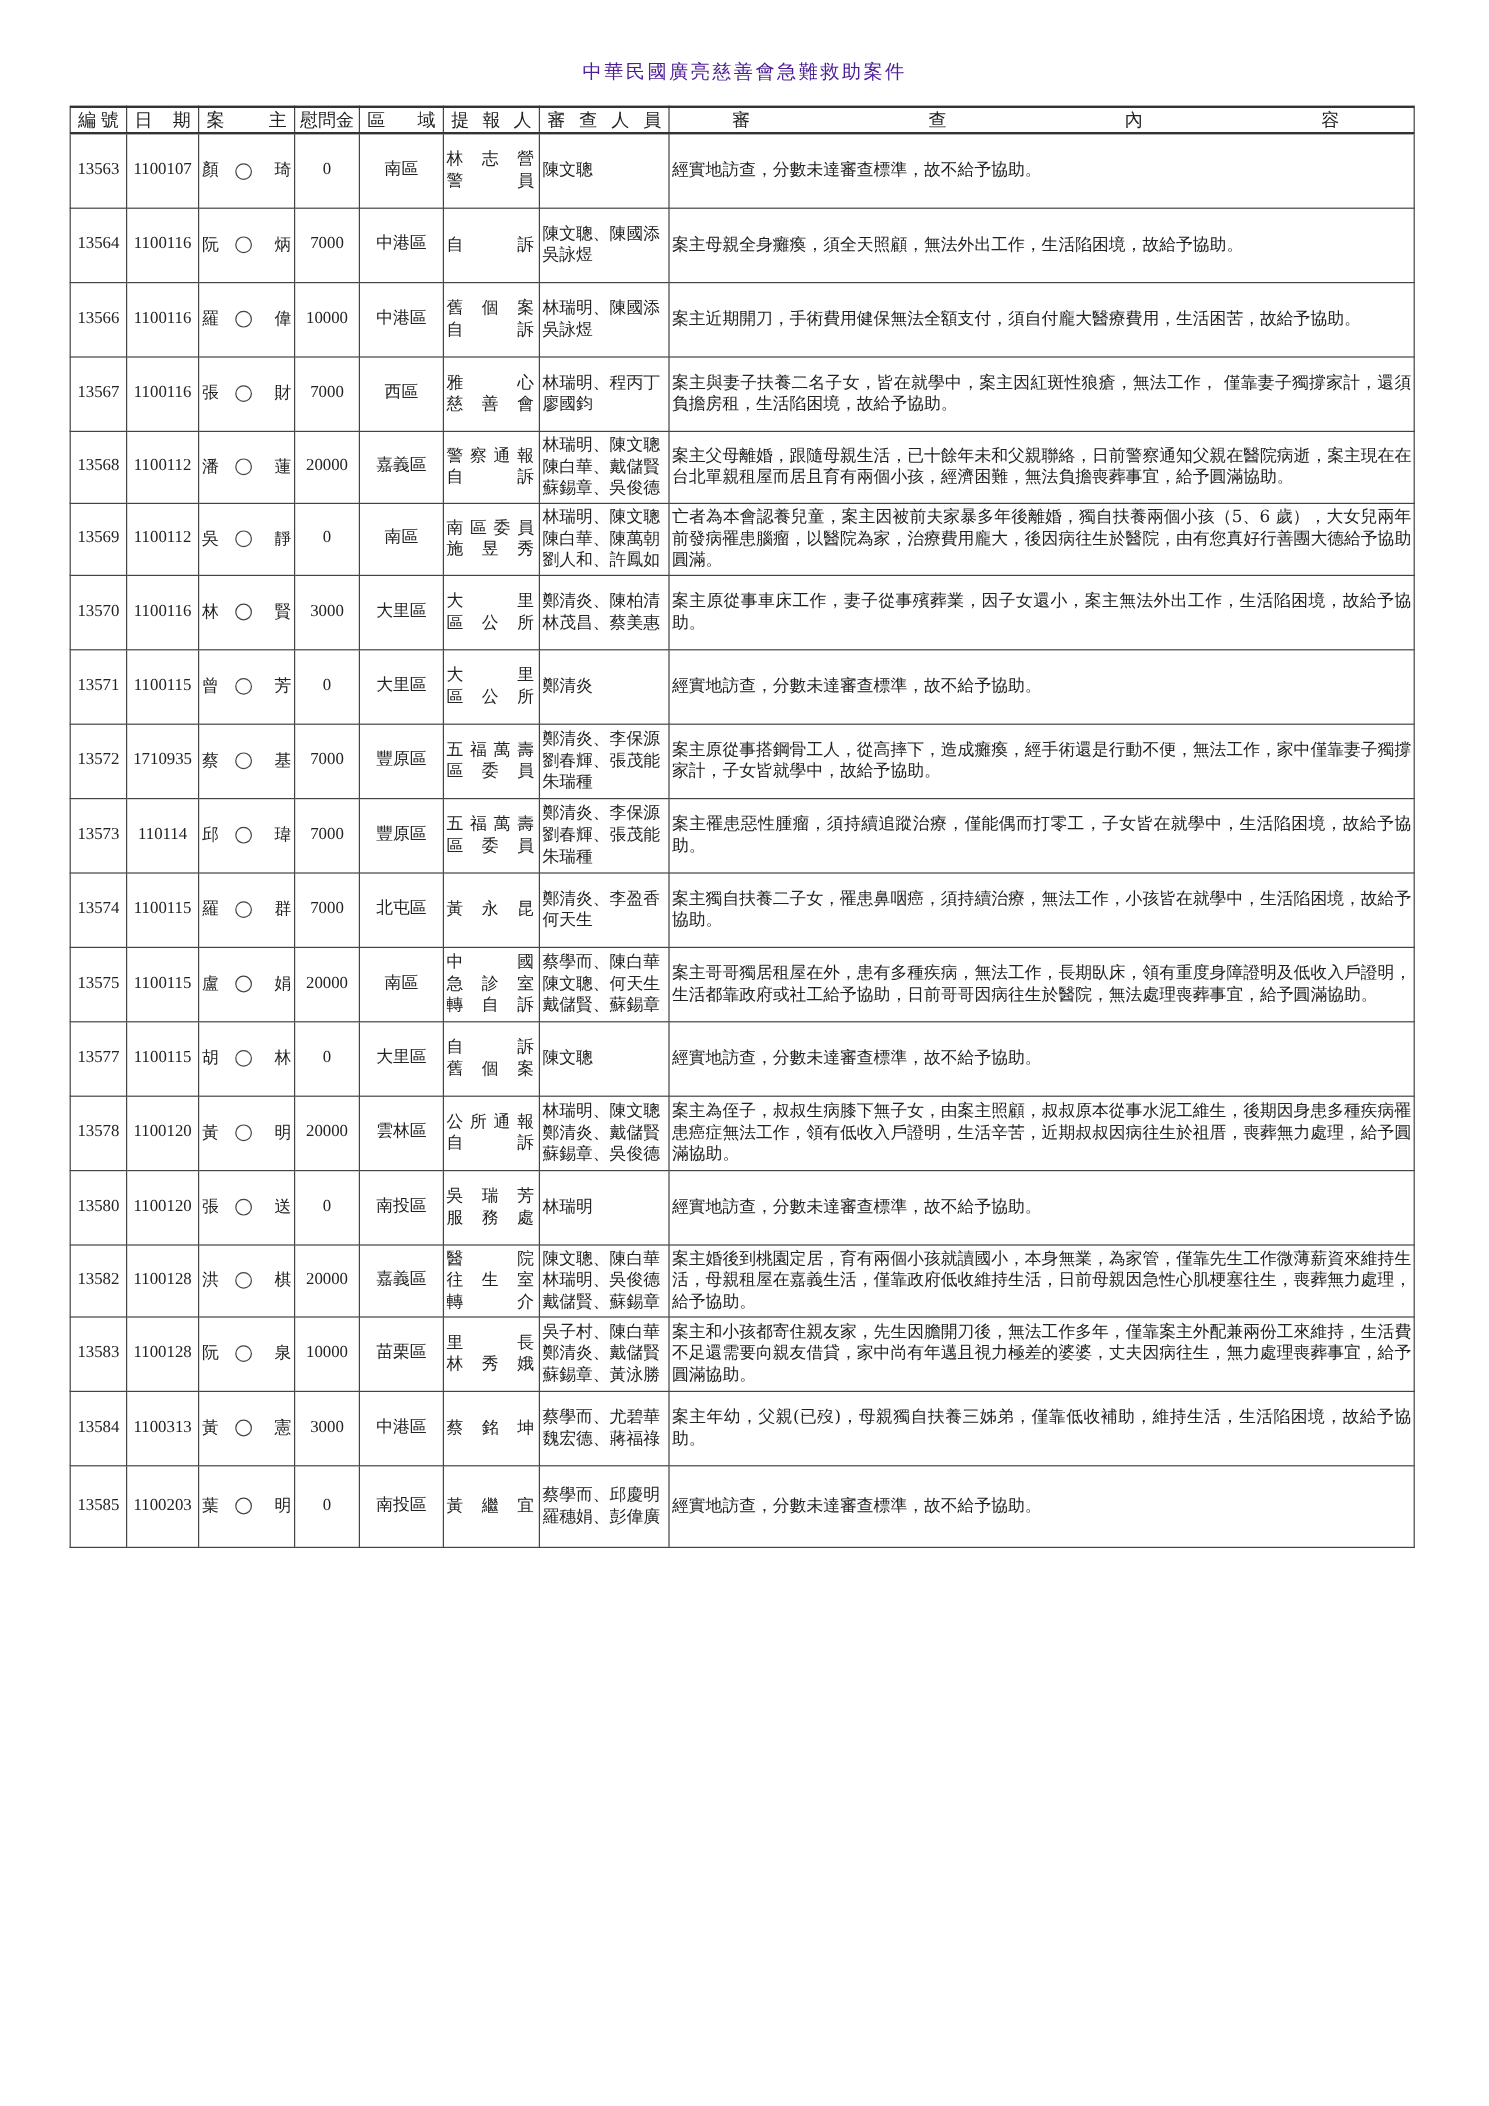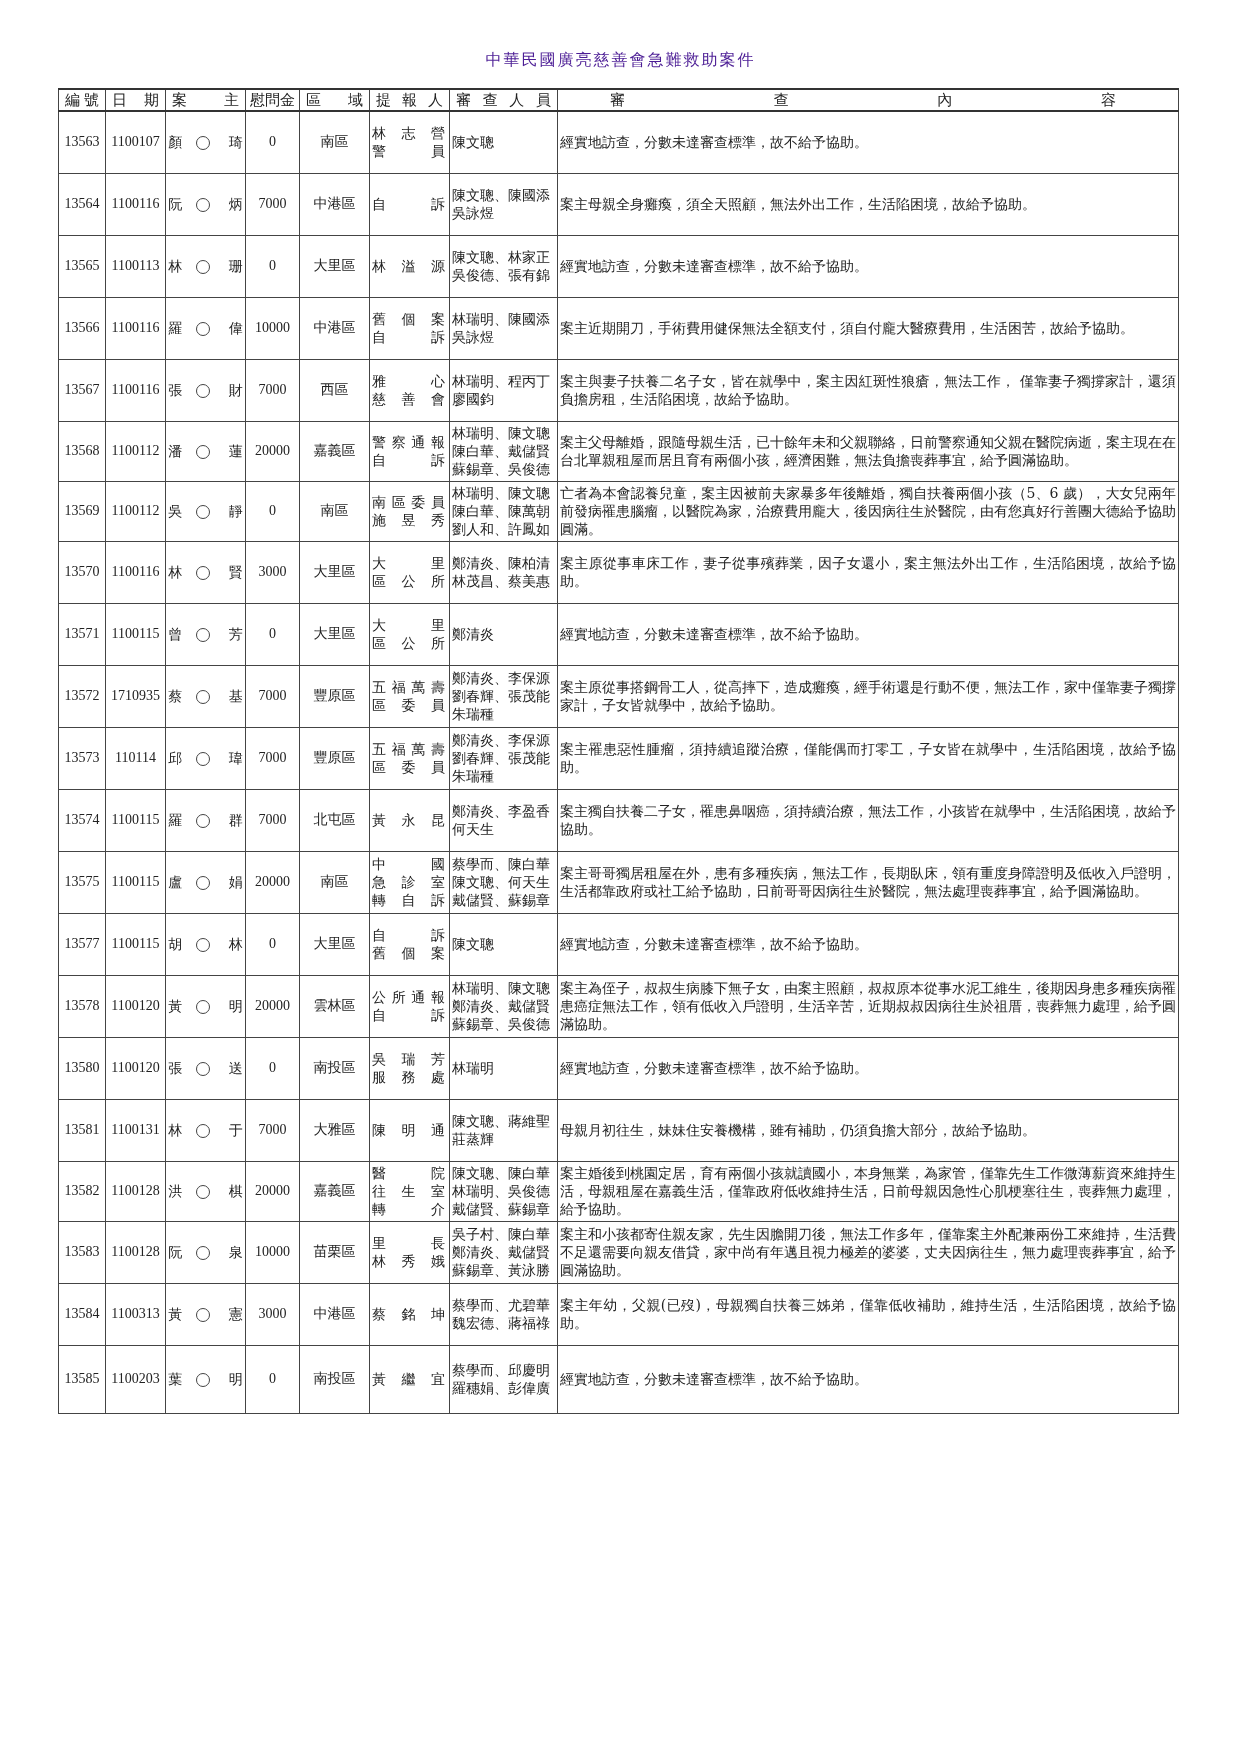--- a/index.html
+++ b/index.html
@@ -115,35 +115,20 @@
         <td class="c-rep">
           <span class="line">自　　訴</span>
         </td>
         <td class="c-rev">
           <span class="line">陳文聰、陳國添</span>
           <span class="line">吳詠煜</span>
         </td>
         <td class="c-content">案主母親全身癱瘓，須全天照顧，無法外出工作，生活陷困境，故給予協助。</td>
       </tr>
       <tr style="height: 62px;">
-        <td class="c-num">13565</td>
-        <td class="c-date">1100113</td>
-        <td class="c-name"><span>林</span><span class="ic-circle"></span> <span style="letter-spacing: 0px;">珊</span></td>
-        <td class="c-amt">0</td>
-        <td class="c-area">大里區</td>
-        <td class="c-rep">
-          <span class="line">林 溢 源</span>
-        </td>
-        <td class="c-rev">
-          <span class="line">陳文聰、林家正</span>
-          <span class="line">吳俊德、張有錦</span>
-        </td>
-        <td class="c-content">經實地訪查，分數未達審查標準，故不給予協助。</td>
-      </tr>
-      <tr style="height: 62px;">
         <td class="c-num">13566</td>
         <td class="c-date">1100116</td>
         <td class="c-name"><span>羅</span><span class="ic-circle"></span> <span style="letter-spacing: 0px;">偉</span></td>
         <td class="c-amt">10000</td>
         <td class="c-area">中港區</td>
         <td class="c-rep">
           <span class="line">舊 個 案</span>
           <span class="line">自　　訴</span>
         </td>
         <td class="c-rev">
@@ -340,35 +325,20 @@
         <td class="c-area">南投區</td>
         <td class="c-rep">
           <span class="line">吳 瑞 芳</span>
           <span class="line">服 務 處</span>
         </td>
         <td class="c-rev">
           <span class="line">林瑞明</span>
         </td>
         <td class="c-content">經實地訪查，分數未達審查標準，故不給予協助。</td>
       </tr>
-      <tr style="height: 62px;">
-        <td class="c-num">13581</td>
-        <td class="c-date">1100131</td>
-        <td class="c-name"><span>林</span><span class="ic-circle"></span> <span style="letter-spacing: 0px;">于</span></td>
-        <td class="c-amt">7000</td>
-        <td class="c-area">大雅區</td>
-        <td class="c-rep">
-          <span class="line">陳 明 通</span>
-        </td>
-        <td class="c-rev">
-          <span class="line">陳文聰、蔣維聖</span>
-          <span class="line">莊蒸輝</span>
-        </td>
-        <td class="c-content">母親月初往生，妹妹住安養機構，雖有補助，仍須負擔大部分，故給予協助。</td>
-      </tr>
       <tr style="height: 60px;">
         <td class="c-num">13582</td>
         <td class="c-date">1100128</td>
         <td class="c-name"><span>洪</span><span class="ic-circle"></span> <span style="letter-spacing: 0px;">棋</span></td>
         <td class="c-amt">20000</td>
         <td class="c-area">嘉義區</td>
         <td class="c-rep">
           <span class="line">醫　　院</span>
           <span class="line">往 生 室</span>
           <span class="line">轉　　介</span>

